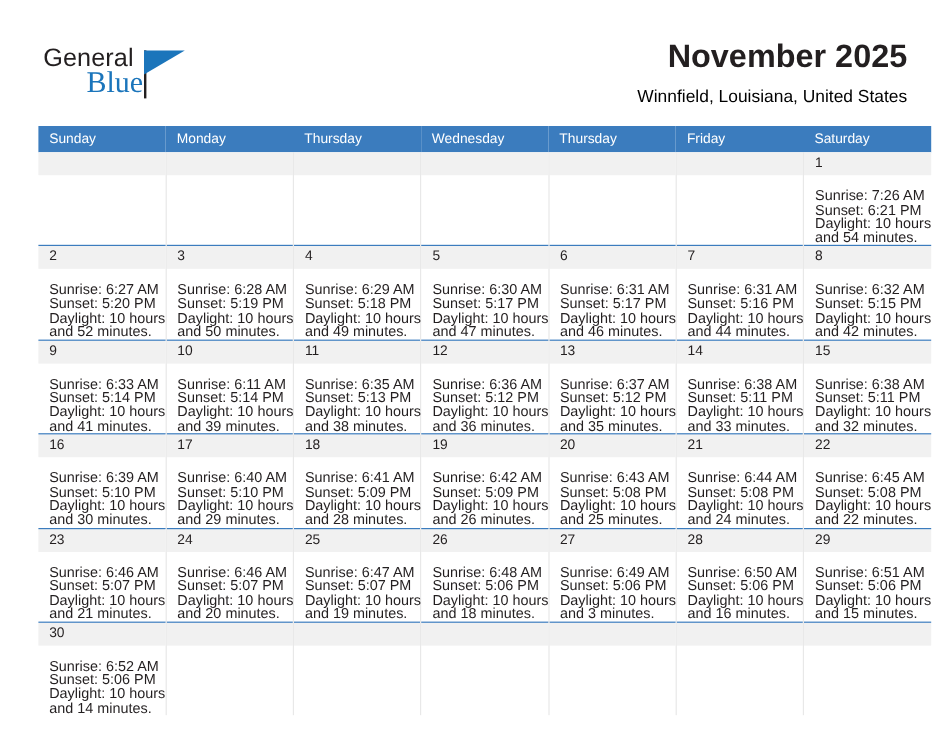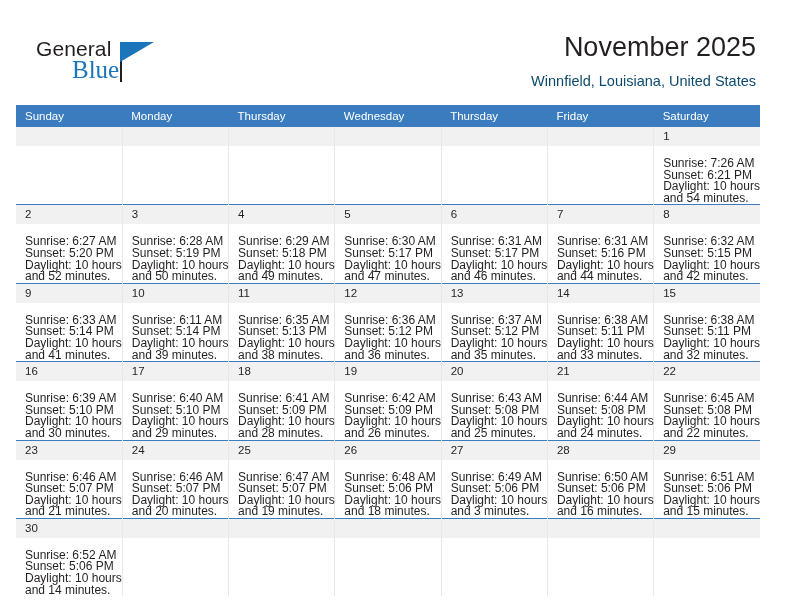--- a/index.html
+++ b/index.html
@@ -70,38 +70,38 @@
   }
 
   .title-block {
     position: absolute;
     right: 36px;
     top: 30px;
     text-align: right;
   }
   .cal-title {
     font-size: 27px;
-    font-weight: normal;
+    font-weight: bold;
     color: #231f20;
     line-height: 34px;
     white-space: nowrap;
   }
   .cal-subtitle {
     font-size: 14.5px;
     font-weight: normal;
-    color: #0c4a6e;
+    color: #000000;
     line-height: 22px;
     margin-top: 6px;
     white-space: nowrap;
   }
 
   
   .calendar {
     position: absolute;
-    left: 16px;
+    left: 32px;
     top: 105px;
     width: 744px;
     border-collapse: collapse;
     table-layout: fixed;
   }
   .calendar th {
     background: #3b7cbe;
     color: #ffffff;
     font-size: 11.5px;
     font-weight: normal;

